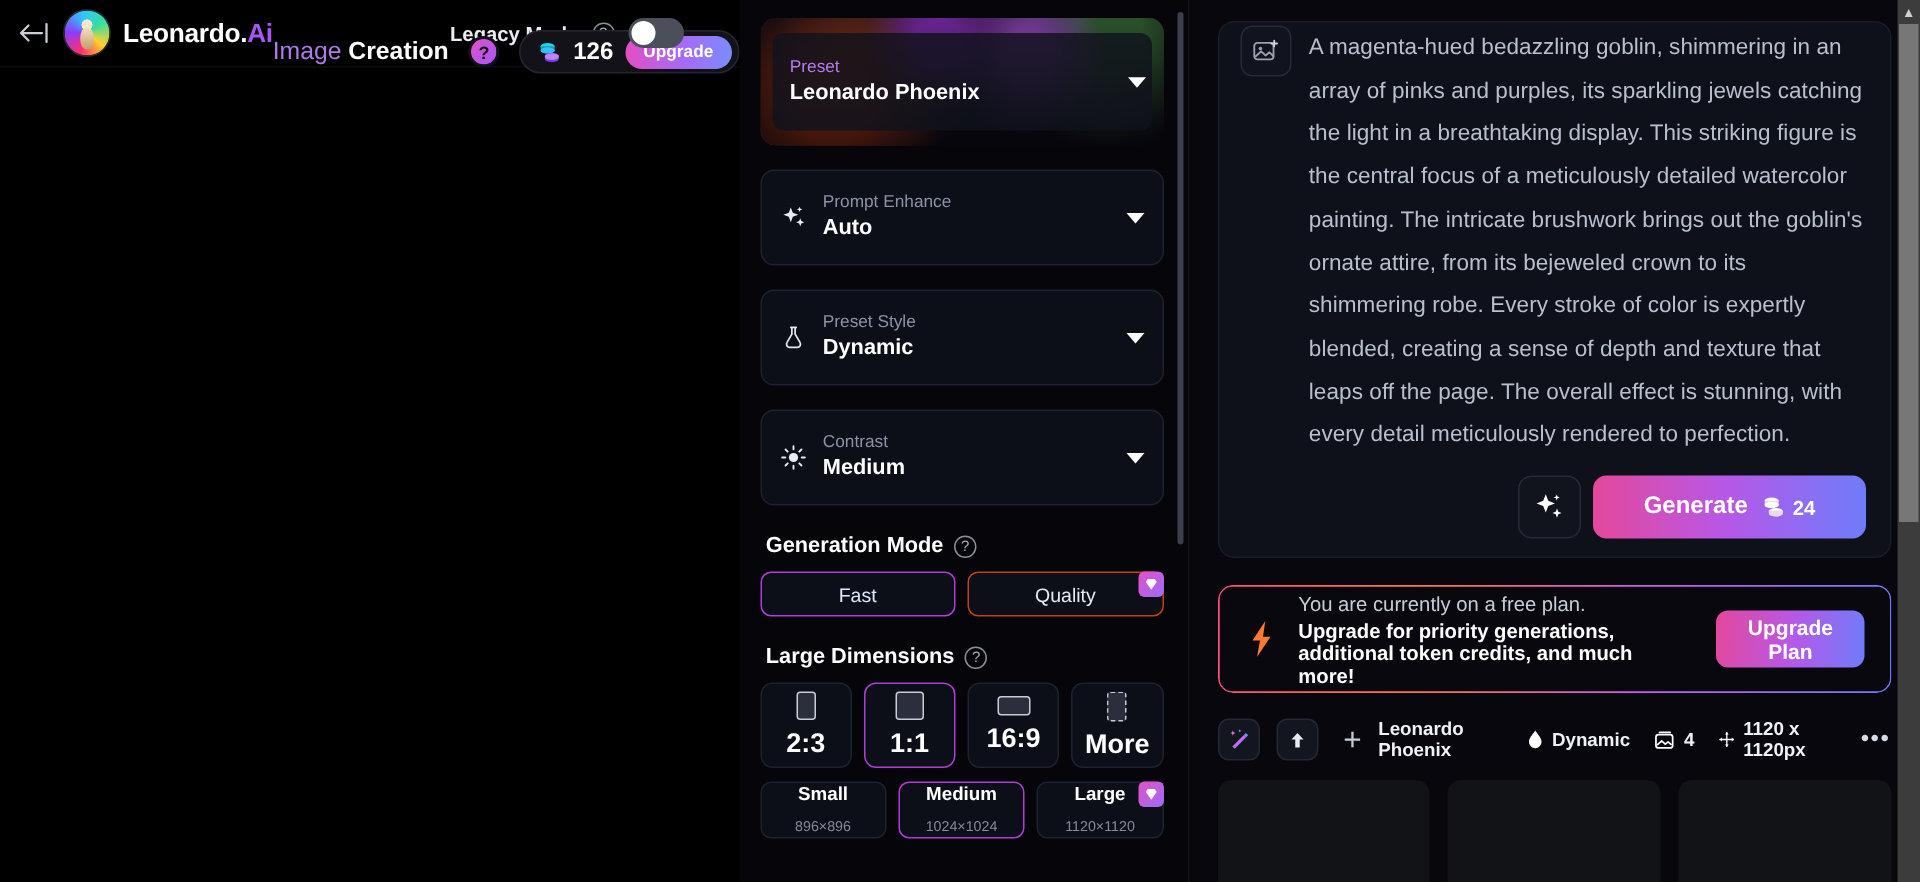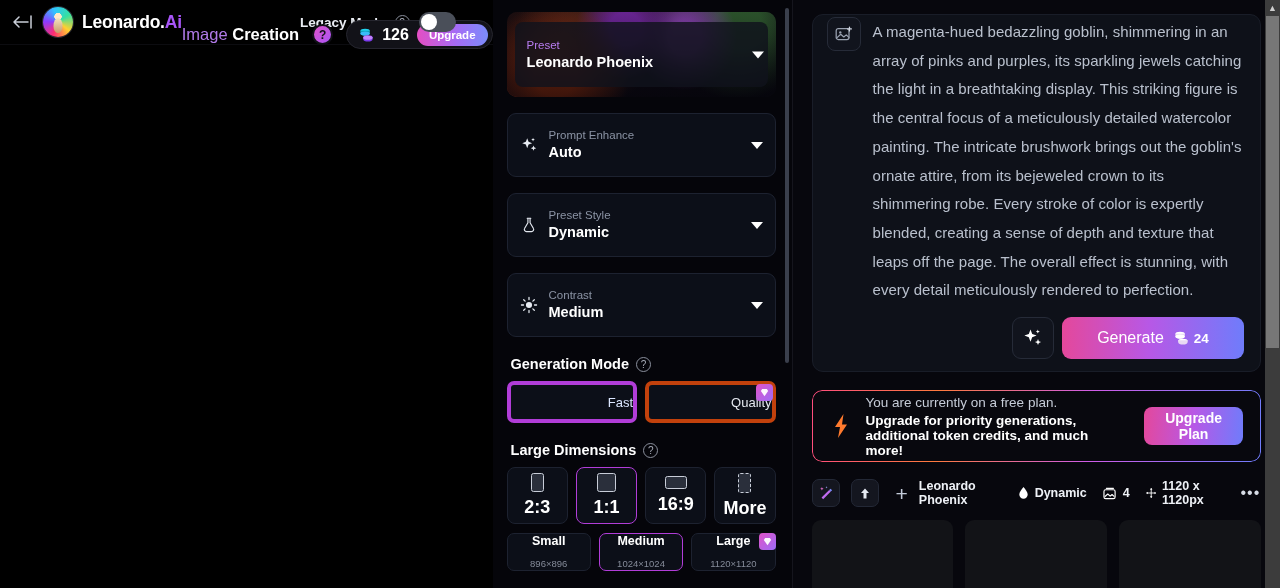--- a/index.html
+++ b/index.html
@@ -146,23 +146,23 @@
   }
 
   .section-head {
     display: flex; align-items: center; gap: 7px;
     margin: 19px 0 9px 4px;
   }
   .section-head .title { font-size: 14.5px; font-weight: 700; color: #ffffff; }
 
   .mode-row { display: flex; gap: 8px; }
   .mode-btn {
-    flex: 1; height: 42px; border-radius: 7px;
-    background: #0c0f18; border: 4px solid #c2410c;
-    display: flex; align-items: center; justify-content: flex-end;
+    flex: 1; height: 30px; border-radius: 7px;
+    background: #0c0f18; border: 1px solid #c2410c;
+    display: flex; align-items: center; justify-content: center;
     font-size: 13px; color: #e5e9f0; cursor: pointer; position: relative;
   }
   .mode-btn.active { border-color: #b13dd8; color: #dbe6ff; }
   .gem {
     position: absolute; right: -1px; top: -1px;
     width: 17px; height: 17px; border-radius: 4px;
     background: linear-gradient(135deg, #e152c8, #9d6cf7);
     display: flex; align-items: center; justify-content: center;
   }
 
@@ -216,21 +216,21 @@
     width: 42px; height: 42px; border-radius: 9px;
     border: 1px solid #262b38; background: #11141d;
     display: flex; align-items: center; justify-content: center; cursor: pointer;
   }
   .generate-btn {
     height: 42px; min-width: 182px; border-radius: 9px; border: none; cursor: pointer;
     background: linear-gradient(90deg, #e4489b 0%, #b758e6 48%, #6f7cfb 100%);
     display: flex; align-items: center; justify-content: center; gap: 10px;
     color: #ffffff; padding: 0 22px;
   }
-  .generate-label { font-size: 16px; font-weight: 400; }
+  .generate-label { font-size: 16px; font-weight: 700; }
   .gen-cost { display: flex; align-items: center; gap: 5px; font-size: 13.5px; font-weight: 700; }
 
   .plan-banner {
     margin-top: 18px; height: 72px; border-radius: 10px;
     background: #08080e; position: relative;
     display: flex; align-items: center; padding: 0 18px 0 20px; gap: 16px;
   }
   .plan-banner::before {
     content: ""; position: absolute; inset: 0; border-radius: 10px; padding: 1px;
     background: linear-gradient(95deg, #ff4d7e, #ff7a3d 28%, #cf5ce8 62%, #6f7cfb 100%);

